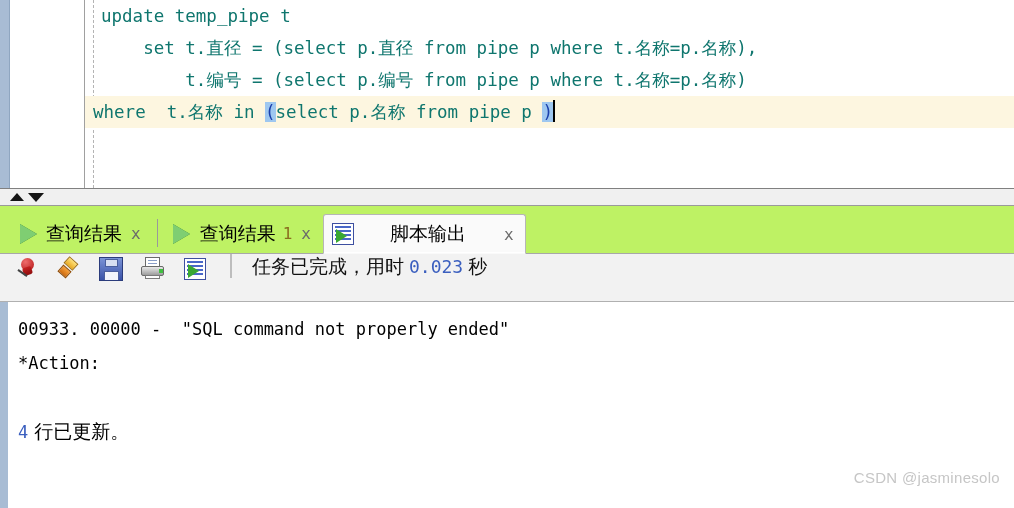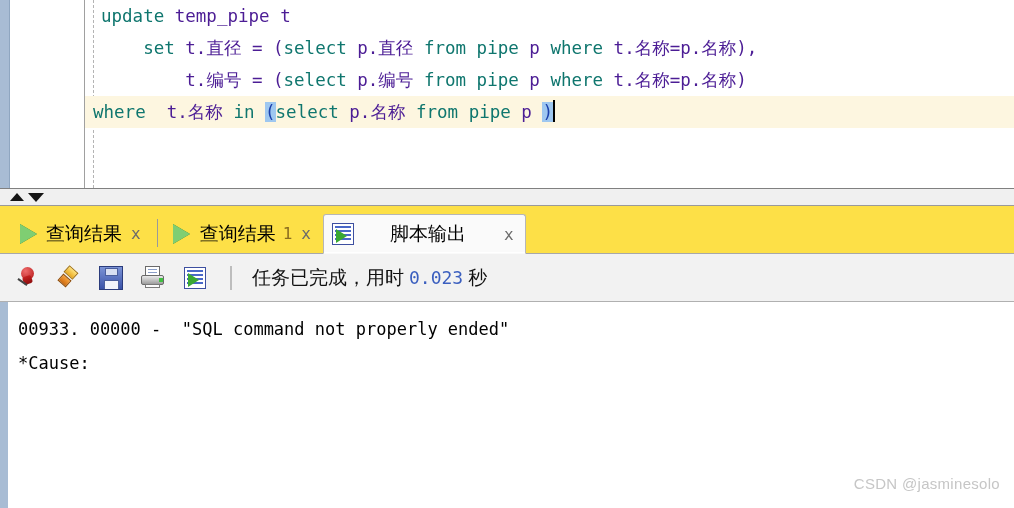--- a/index.html
+++ b/index.html
@@ -65,21 +65,21 @@
   .code .ln {
     position: relative;
     height: 32px;
     padding-left: 16px;
   }
   .code .ln.current {
     background: #fdf6e0;
     padding-left: 8px;
   }
   .kw  { color: #0f766e; }
-  .id  { color: #4c1d95; }
+  .id  { color: #0f766e; }
   .brk-match {
     background: #9ec7f0;
     color: #1a3faa;
   }
   .caret {
     display: inline-block;
     width: 2px;
     height: 22px;
     background: #000000;
     vertical-align: -4px;
@@ -111,21 +111,21 @@
     border-left: 8px solid transparent;
     border-right: 8px solid transparent;
     border-top: 9px solid #151515;
   }
 
   
   .tabstrip {
     position: relative;
     height: 48px;
     flex: 0 0 48px;
-    background: #fde047;
+    background: #bef264;
     display: flex;
     align-items: flex-end;
     padding-left: 8px;
     border-bottom: 1px solid #a8a8a8;
   }
   .tab {
     display: flex;
     align-items: center;
     gap: 7px;
     height: 40px;
@@ -215,21 +215,20 @@
     border-bottom: 7px solid transparent;
     border-left: 11px solid #3aa832;
   }
 
   
   .out-toolbar {
     height: 48px;
     flex: 0 0 48px;
     background: #f2f2f2;
     display: flex;
-    align-items: center;
     padding-left: 12px;
     gap: 12px;
     border-bottom: 1px solid #b0b0b0;
   }
   .tb-btn {
     width: 30px; height: 30px;
     display: flex; align-items: center; justify-content: center;
     cursor: pointer;
     position: relative;
   }
@@ -360,21 +359,21 @@
     color: #000000;
   }
   .row-updated .n {
     font-family: "DejaVu Sans Mono", monospace;
     font-size: 17px;
     color: #3b5fbf;
   }
   .watermark {
     position: absolute;
     right: 14px;
-    bottom: 16px;
+    bottom: 22px;
     font-family: "Liberation Sans", sans-serif;
     font-size: 15px;
     color: #c6c6c6;
     letter-spacing: 0.3px;
     margin-left: 32px;
   }
 </style>
 </head>
 <body>
 
@@ -464,17 +463,17 @@
 
     <div class="status-text">
       <span>任务已完成，用时</span>
       <span class="status-num">0.023</span>
       <span>秒</span>
     </div>
   </div>
 
   <div class="out-body">
     <div class="out-left-rail"></div>
-    <div class="out-text" id="out-text"><div>00933. 00000 -  "SQL command not properly ended"</div><div>*Cause:</div><div class="blankline"> </div></div>
+    <div class="out-text" id="out-text"><div>00933. 00000 -  "SQL command not properly ended"</div><div>*Action:</div><div class="blankline"> </div><div class="row-updated"><span class="n">4</span><span> 行已更新。</span></div></div>
     <div class="watermark">CSDN @jasminesolo</div>
   </div>
 
 </div>
 
 </body></html>

